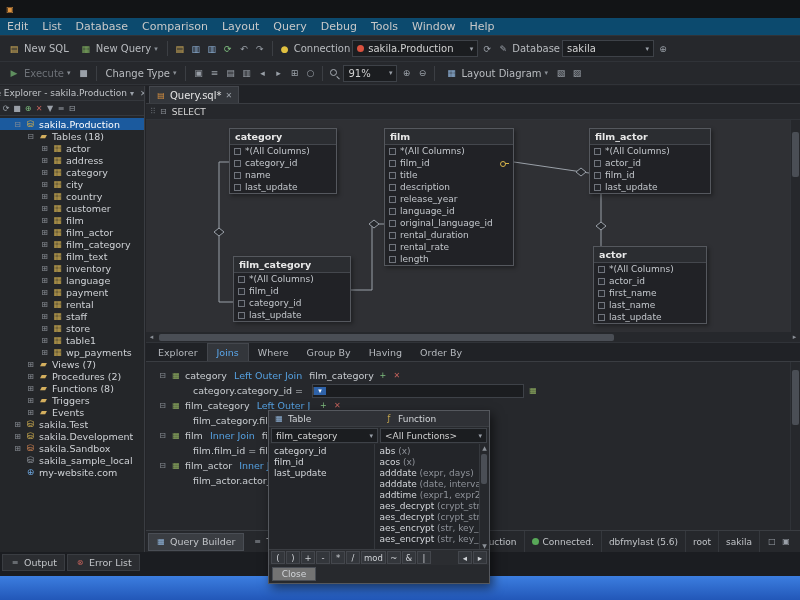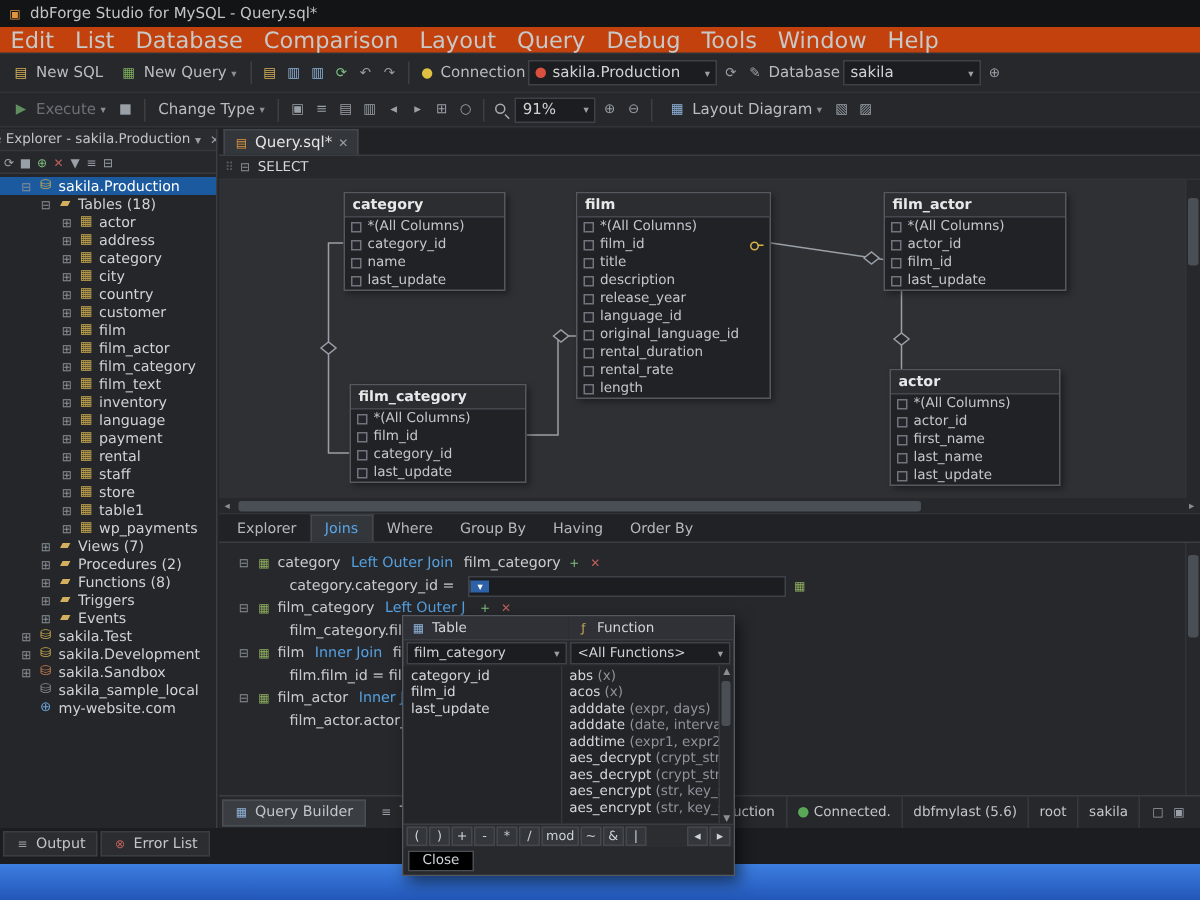--- a/index.html
+++ b/index.html
@@ -4,21 +4,21 @@
 <style>
 *{margin:0;padding:0;box-sizing:border-box;font-family:"DejaVu Sans","Liberation Sans",sans-serif}
 html,body{width:800px;height:600px;overflow:hidden;background:#232428}
 #app{position:relative;width:800px;height:600px;background:#232428;color:#c8c8c8;font-size:10px}
 .contents{display:contents}
 .ic{display:inline-flex;align-items:center;justify-content:center;width:14px;height:14px;font-size:9px;color:#9aa0a8;flex:none}
 .ic.s{width:10px;height:10px;font-size:8px}
 .sep{width:1px;height:15px;background:#3c3f44;margin:0 3px;flex:none}
 
 .titlebar{height:18px;background:#121416;display:flex;align-items:center;gap:5px;padding:0 5px;font-size:10px;color:#c4c4c4}
-.menubar{height:18px;background:#c2410c;display:flex;align-items:center;font-size:15px;color:#c8c8c8;border-bottom:1px solid #303338}
+.menubar{height:18px;background:#0c4a6e;display:flex;align-items:center;font-size:11px;color:#c8c8c8;border-bottom:1px solid #303338}
 .menu-item{padding:1px 7px}
 
 .tb{height:26px;background:#26282c;display:flex;align-items:center;padding:0 3px;gap:2px;color:#b9bcc0;border-bottom:1px solid #303338}
 .tb2{height:23px}
 .tbtn{display:flex;align-items:center;gap:3px;padding:2px 4px;border-radius:2px}
 .tbtn .lbl{white-space:nowrap}
 .tbtn .caret{font-size:7px;color:#8a8f96}
 .grayed{color:#6d7177}
 .combo{height:17px;background:#1b1d20;border:1px solid #3e4248;display:flex;align-items:center;font-size:10px;padding:0 4px;gap:4px;color:#d2d2d2;white-space:nowrap}
 .combo .arrow{margin-left:auto;color:#9aa0a8;font-size:7px;padding-left:4px}
@@ -94,31 +94,30 @@
 .pop-lists{flex:1;display:flex;overflow:hidden}
 .plist{flex:1;overflow:hidden;padding:2px 0;border-right:1px solid #35383d;background:#232529}
 .plist-item{height:11px;line-height:11px;padding:0 5px;white-space:nowrap;color:#d4d7db}
 .plist-item .args{color:#8f939a}
 .pscroll{width:9px;background:#26282c;position:relative;flex:none}
 .pscroll .a{position:absolute;left:0;width:9px;text-align:center;font-size:6px;color:#8a8f96}
 .pscroll .thumb{position:absolute;left:1px;top:10px;width:6px;height:30px;background:#4a4e55;border-radius:2px}
 .pop-ops{height:16px;display:flex;align-items:center;gap:1px;padding:0 2px;border-top:1px solid #3a3d42;background:#2b2d31}
 .opbtn{min-width:14px;height:13px;display:flex;align-items:center;justify-content:center;background:#33363b;border:1px solid #44474d;color:#cfd2d6;font-size:8.5px;padding:0 2px}
 .pop-close-row{height:18px;display:flex;align-items:center;padding:0 3px;background:#27292d}
-.close-btn{width:44px;height:14px;display:flex;align-items:center;justify-content:center;background:#000000;border:1px solid #4a4e55;color:#d2d5d9;font-size:9px}
+.close-btn{width:44px;height:14px;display:flex;align-items:center;justify-content:center;background:#737373;border:1px solid #4a4e55;color:#d2d5d9;font-size:9px}
 .oparrow{margin-left:auto;display:flex;gap:1px}
 </style>
 </head>
 <body>
 
 <div id="app">
 
   <div class="titlebar">
     <span class="ic s" style="color:#e09540">▣</span>
-    <span>dbForge Studio for MySQL - Query.sql*</span>
   </div>
 
   <div class="menubar">
     <div class="contents">
       
     
         <div class="menu-item">Edit</div>
       
         <div class="menu-item">List</div>
       

